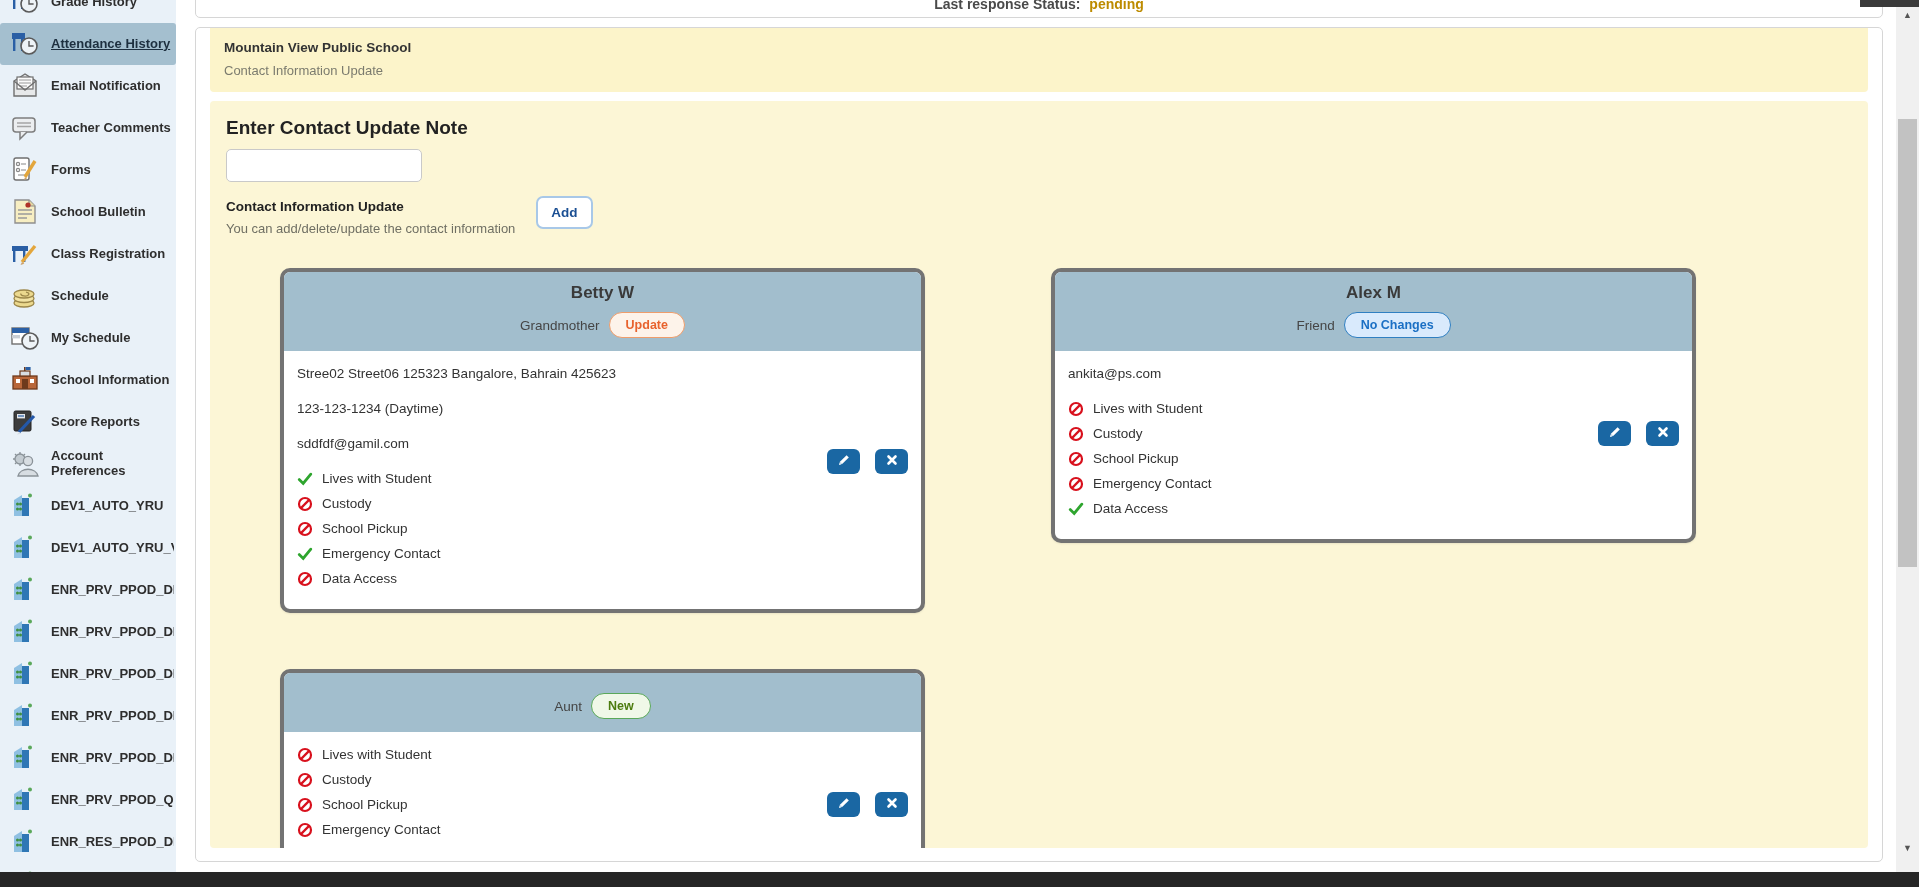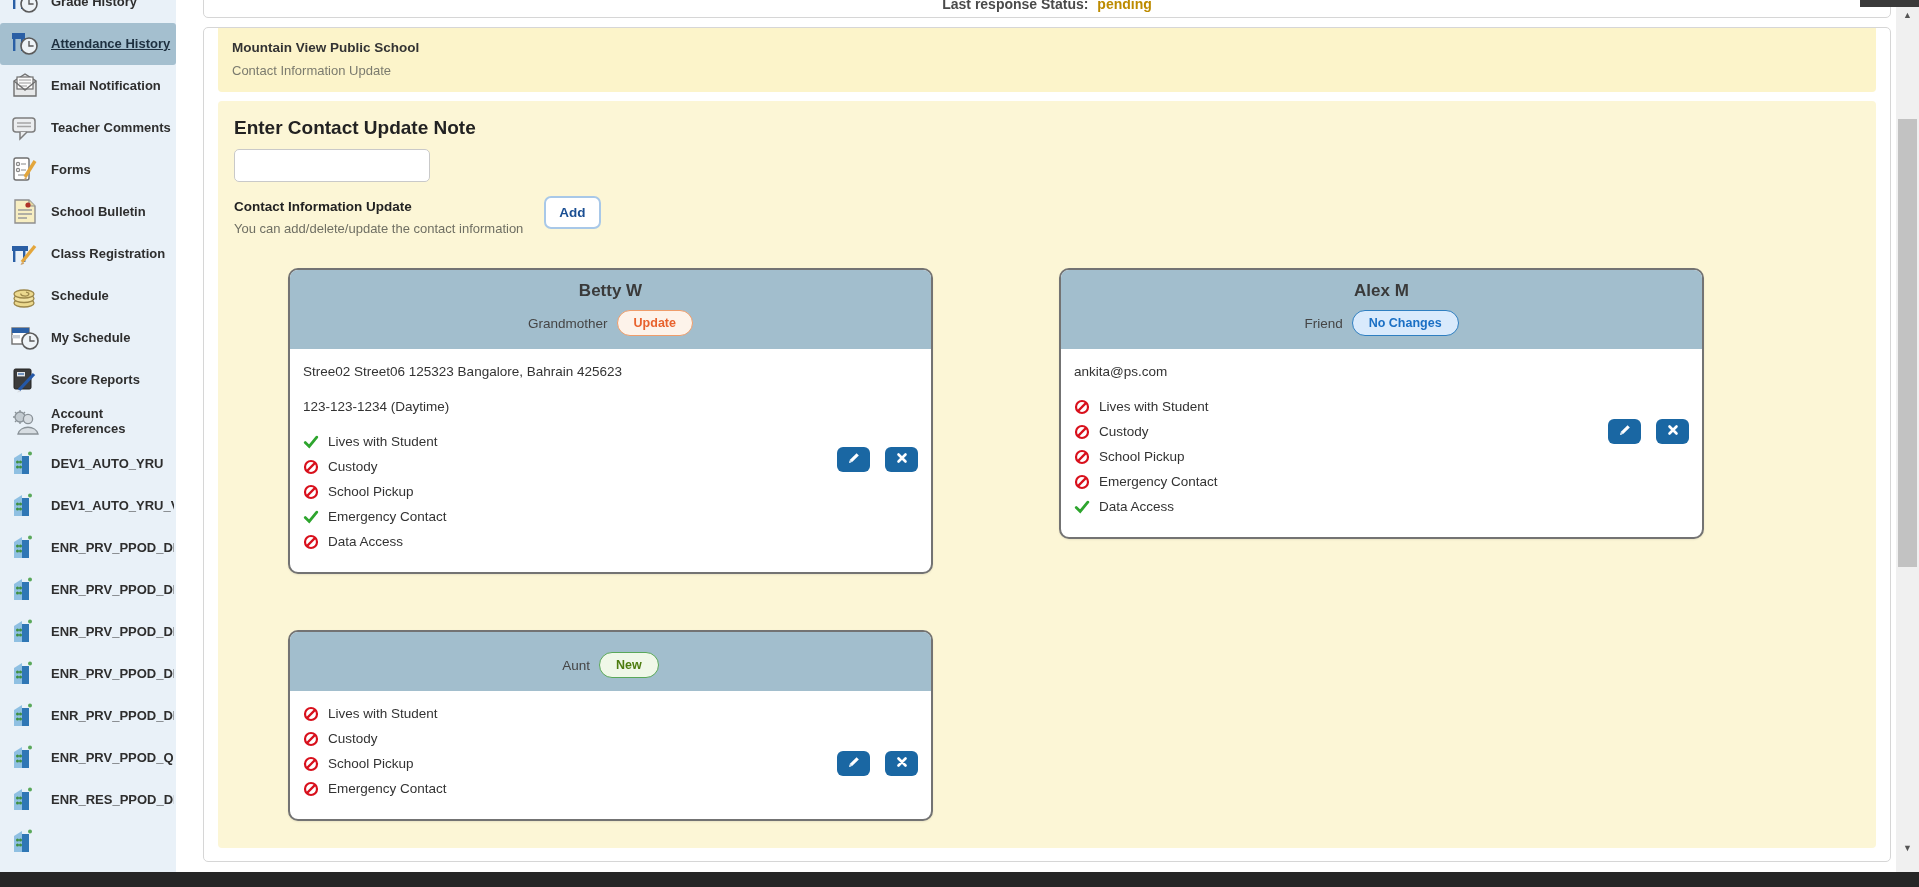--- a/index.html
+++ b/index.html
@@ -33,21 +33,21 @@
   .top-dark   { position:absolute; top:0; right:0; width:59px; height:7px; background:#3a3a3a; z-index:8; }
   .scrollbar  {
     position:absolute; top:7px; right:0; width:23px; height:865px;
     background:#f0f0f0; z-index:7;
   }
   .scroll-arrow { width:23px; height:16px; text-align:center; font-size:9px; color:#555; line-height:16px; cursor:pointer; }
   .scroll-arrow.down { position:absolute; bottom:16px; }
   .scroll-thumb { position:absolute; top:112px; left:2px; right:2px; height:448px; background:#c2c2c2; cursor:pointer; }
 
   
-  .main { position:absolute; left:180px; top:0; width:1720px; height:872px; background:#fff; }
+  .main { position:absolute; left:172px; top:0; width:1720px; height:872px; background:#fff; }
 
   .prev-card {
     position:absolute; left:23px; right:9px; top:-14px; height:32px;
     background:#fff; border:1px solid #d6d6d6; border-radius:5px;
     text-align:center; padding-top:9px; font-size:14px; font-weight:bold;
   }
   .prev-card .plabel { color:#4a4a4a; }
   .prev-card .pvalue { color:#bd8b00; margin-left:5px; }
 
   .main-card {
@@ -82,21 +82,21 @@
     font-family:"Liberation Sans", sans-serif;
   }
 
   
   .cards {
     margin:32px 0 0 54px;
     display:grid; grid-template-columns:645px 645px; column-gap:126px; row-gap:56px;
     align-items:start;
   }
   .contact-card {
-    background:#fff; border:2px solid #737373; border-radius:10px;
+    background:#fff; border:4px solid #737373; border-radius:10px;
     overflow:hidden; box-shadow:0 1px 2px rgba(0,0,0,0.08);
   }
   .card-header { background:#a2becd; padding:11px 12px 13px; text-align:center; }
   .card-name { font-size:17px; font-weight:bold; color:#3a3a3a; }
   .rel-row { margin-top:9px; display:flex; align-items:center; justify-content:center; }
   .rel-text { font-size:13.5px; color:#454545; margin-right:9px; }
   .badge {
     display:inline-block; padding:5px 16px; border-radius:15px;
     font-size:12.5px; font-weight:bold; cursor:pointer; background:#fff;
     font-family:"Liberation Sans", sans-serif;
@@ -226,20 +226,34 @@
           <rect x="2" y="5" width="17" height="16" fill="#fff" stroke="#6f6f6f" stroke-width="1.4"></rect>
           <rect x="2" y="5" width="17" height="5" fill="#2a5fa5"></rect>
           <rect x="2" y="12" width="8" height="3.4" fill="#c9ced4"></rect>
           <circle cx="20" cy="18" r="8" fill="#eef3f7" stroke="#5a5a5a" stroke-width="1.6"></circle>
           <path d="M20 13 L20 18 L24.6 18" stroke="#5a5a5a" stroke-width="1.4" fill="none"></path>
         </svg>
       </span>
     <span class="slabel">My Schedule</span>
   </div>
 
+  <div class="side-item">
+    <span class="sicon">
+        <svg width="30" height="30" viewBox="0 0 30 30" xmlns="http://www.w3.org/2000/svg">
+          <rect x="3" y="11" width="24" height="13" fill="#b9673a" stroke="#6e3a1c" stroke-width="1.3"></rect>
+          <rect x="6" y="14" width="4" height="4" fill="#fff"></rect>
+          <rect x="20" y="14" width="4" height="4" fill="#fff"></rect>
+          <rect x="12" y="14" width="6" height="10" fill="#6e3a1c"></rect>
+          <rect x="10" y="6" width="10" height="5" fill="#d8dde2" stroke="#6e3a1c" stroke-width="1.2"></rect>
+          <rect x="14" y="2" width="1.6" height="4" fill="#6e3a1c"></rect>
+          <rect x="15.6" y="2" width="5" height="3" fill="#2a5fa5"></rect>
+        </svg>
+      </span>
+    <span class="slabel">School Information</span>
+  </div>
 
   <div class="side-item">
     <span class="sicon">
         <svg width="30" height="30" viewBox="0 0 30 30" xmlns="http://www.w3.org/2000/svg">
           <rect x="4" y="4" width="17" height="20" rx="1.5" fill="#3c3c3c" stroke="#222" stroke-width="1"></rect>
           <rect x="7" y="7" width="8" height="4.4" fill="#e3e6e9"></rect>
           <path d="M8 9 H14" stroke="#2a5fa5" stroke-width="1.2"></path>
           <path d="M9 25 L24 9" stroke="#2458a8" stroke-width="3.2"></path>
           <path d="M7 27.5 L9 25 L11.4 26.8 Z" fill="#d8dde2"></path>
         </svg>
@@ -445,20 +459,21 @@
       <div class="card-name">Betty W</div>
       <div class="rel-row">
         <span class="rel-text">Grandmother</span>
         <button class="badge update">Update</button>
       </div>
     </div>
     <div class="card-body">
       <div class="details-wrap">
                 <div class="detail">Stree02 Street06 125323 Bangalore, Bahrain 425623</div>
                 <div class="detail">123-123-1234 (Daytime)</div>
+                <div class="detail">sddfdf@gamil.com</div>
               </div>
       <div class="flags-wrap">
   <div class="flag">
     <span class="ficon"><svg width="16" height="16" viewBox="0 0 16 16" xmlns="http://www.w3.org/2000/svg">
                       <path d="M2.2 8.6 L6.2 12.4 L13.8 3.2" fill="none" stroke="#2ea52e" stroke-width="2.8" stroke-linecap="round"></path>
                     </svg></span>
     <span class="flabel">Lives with Student</span>
   </div>
 
   <div class="flag">

